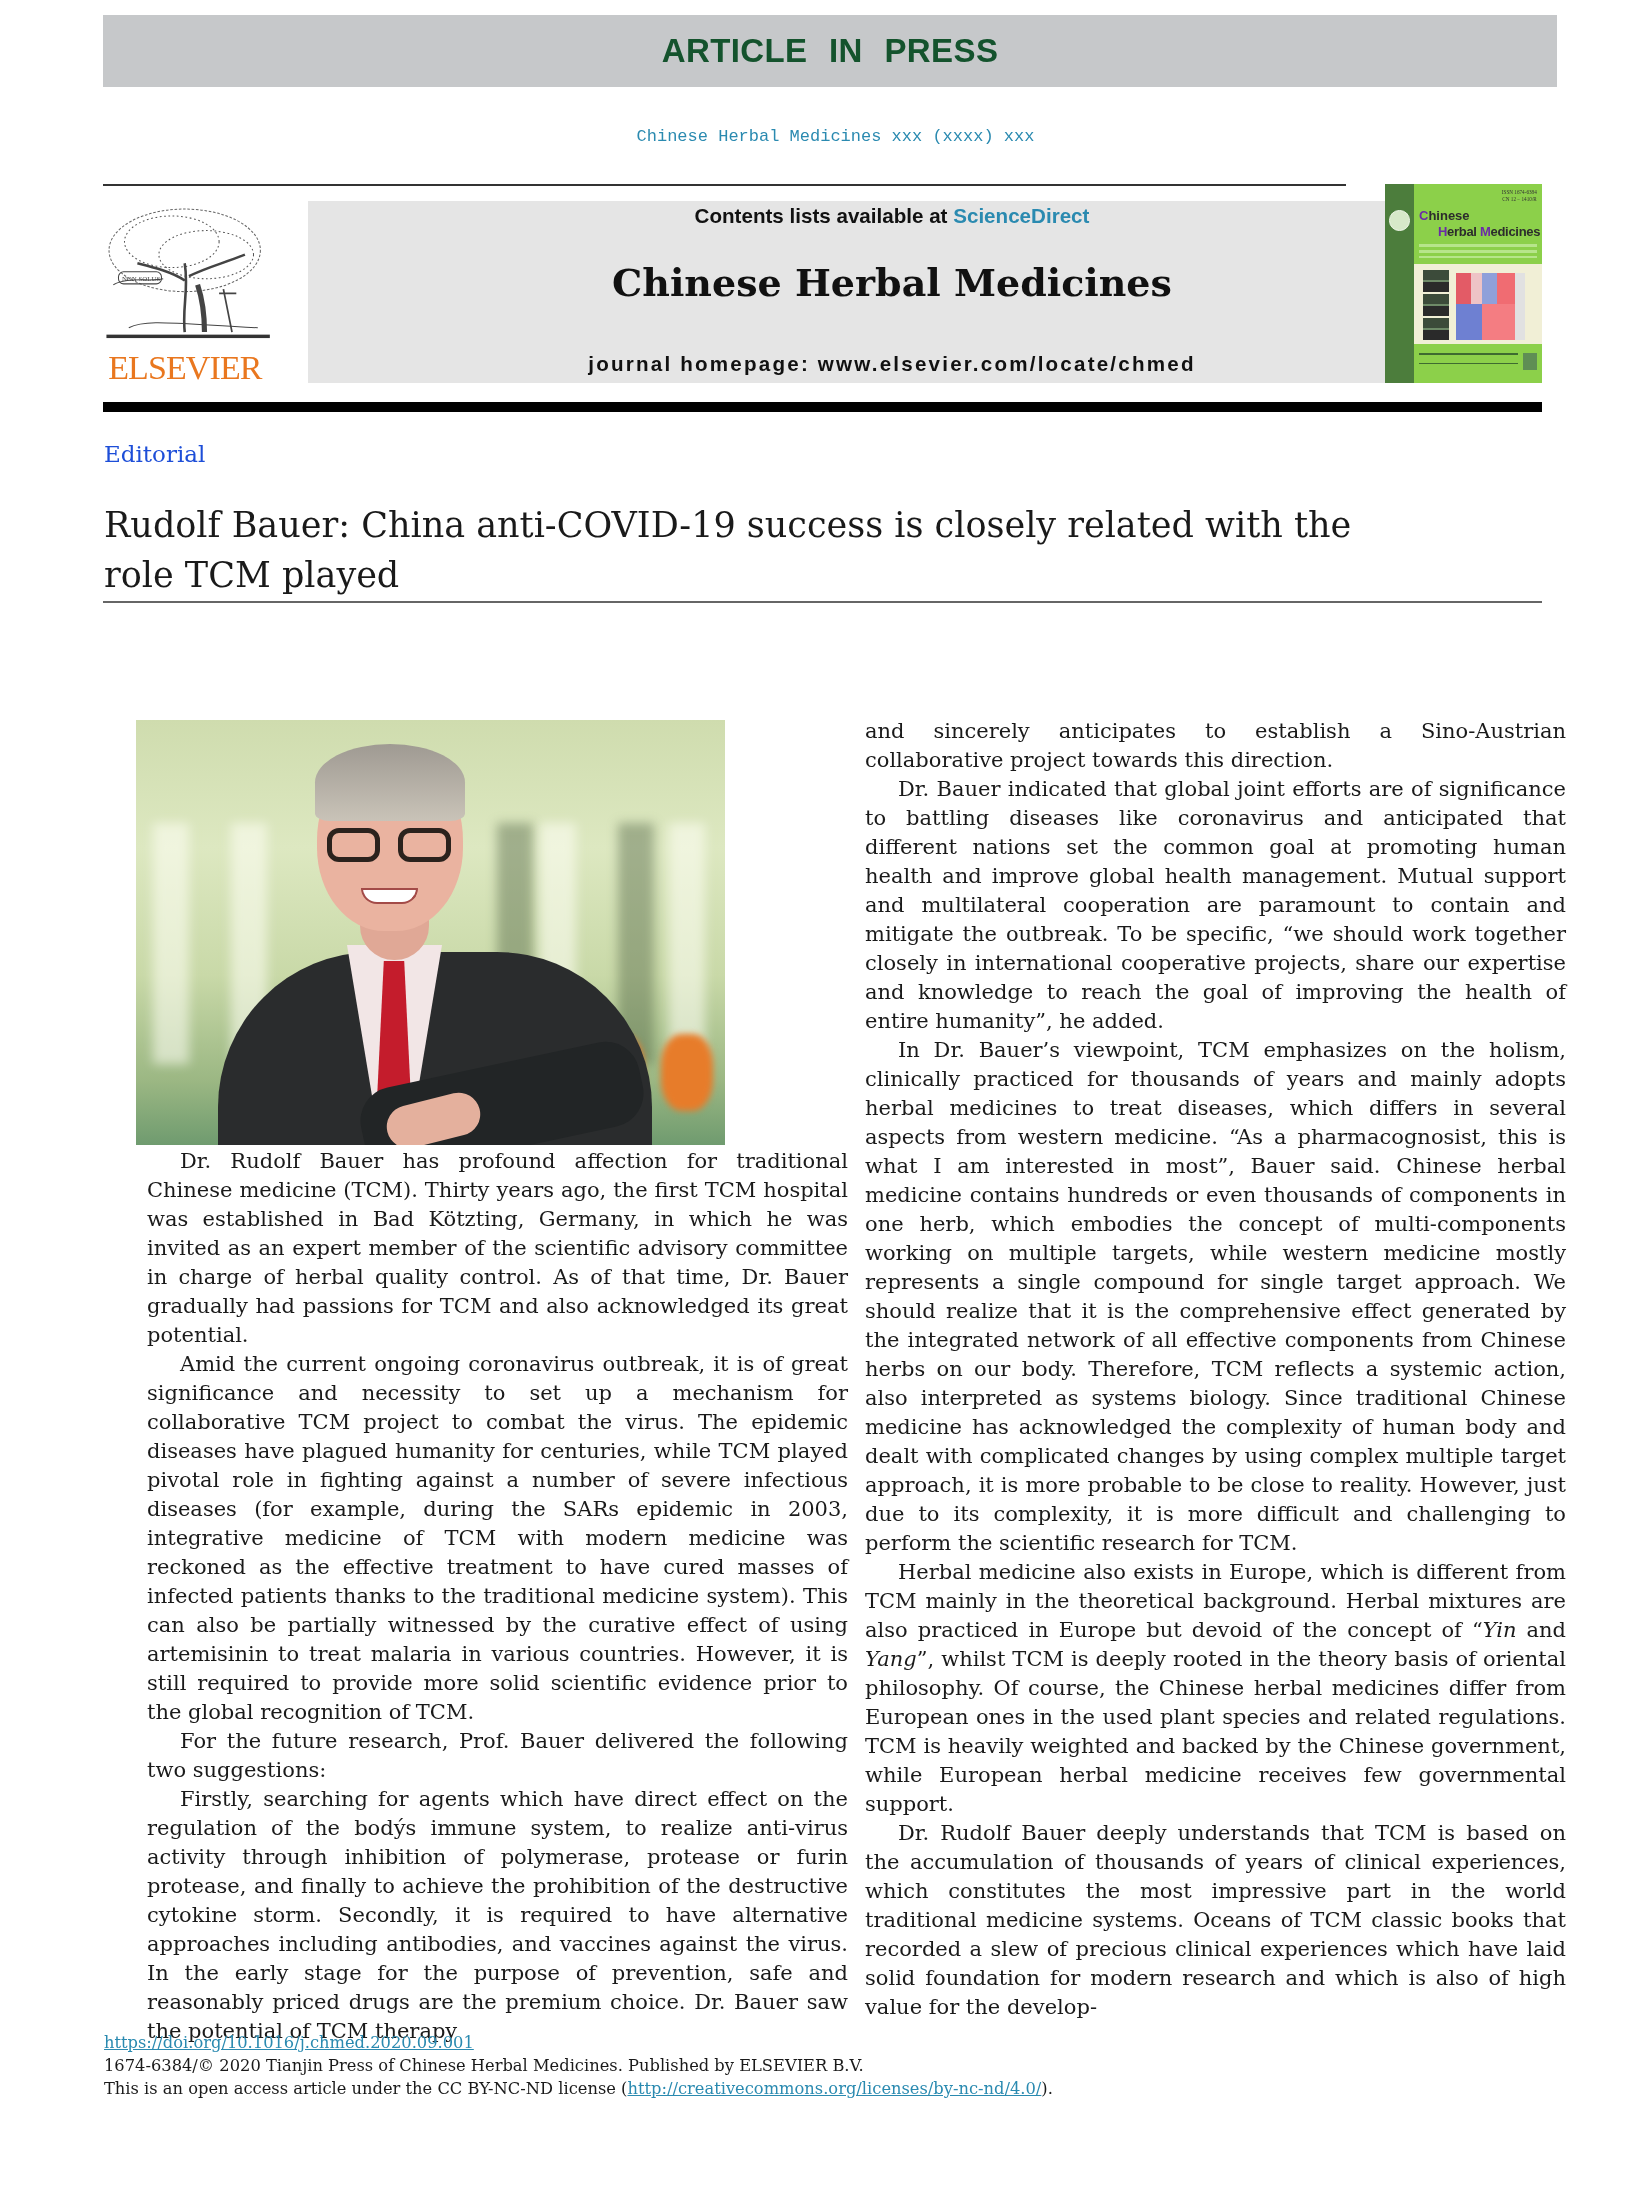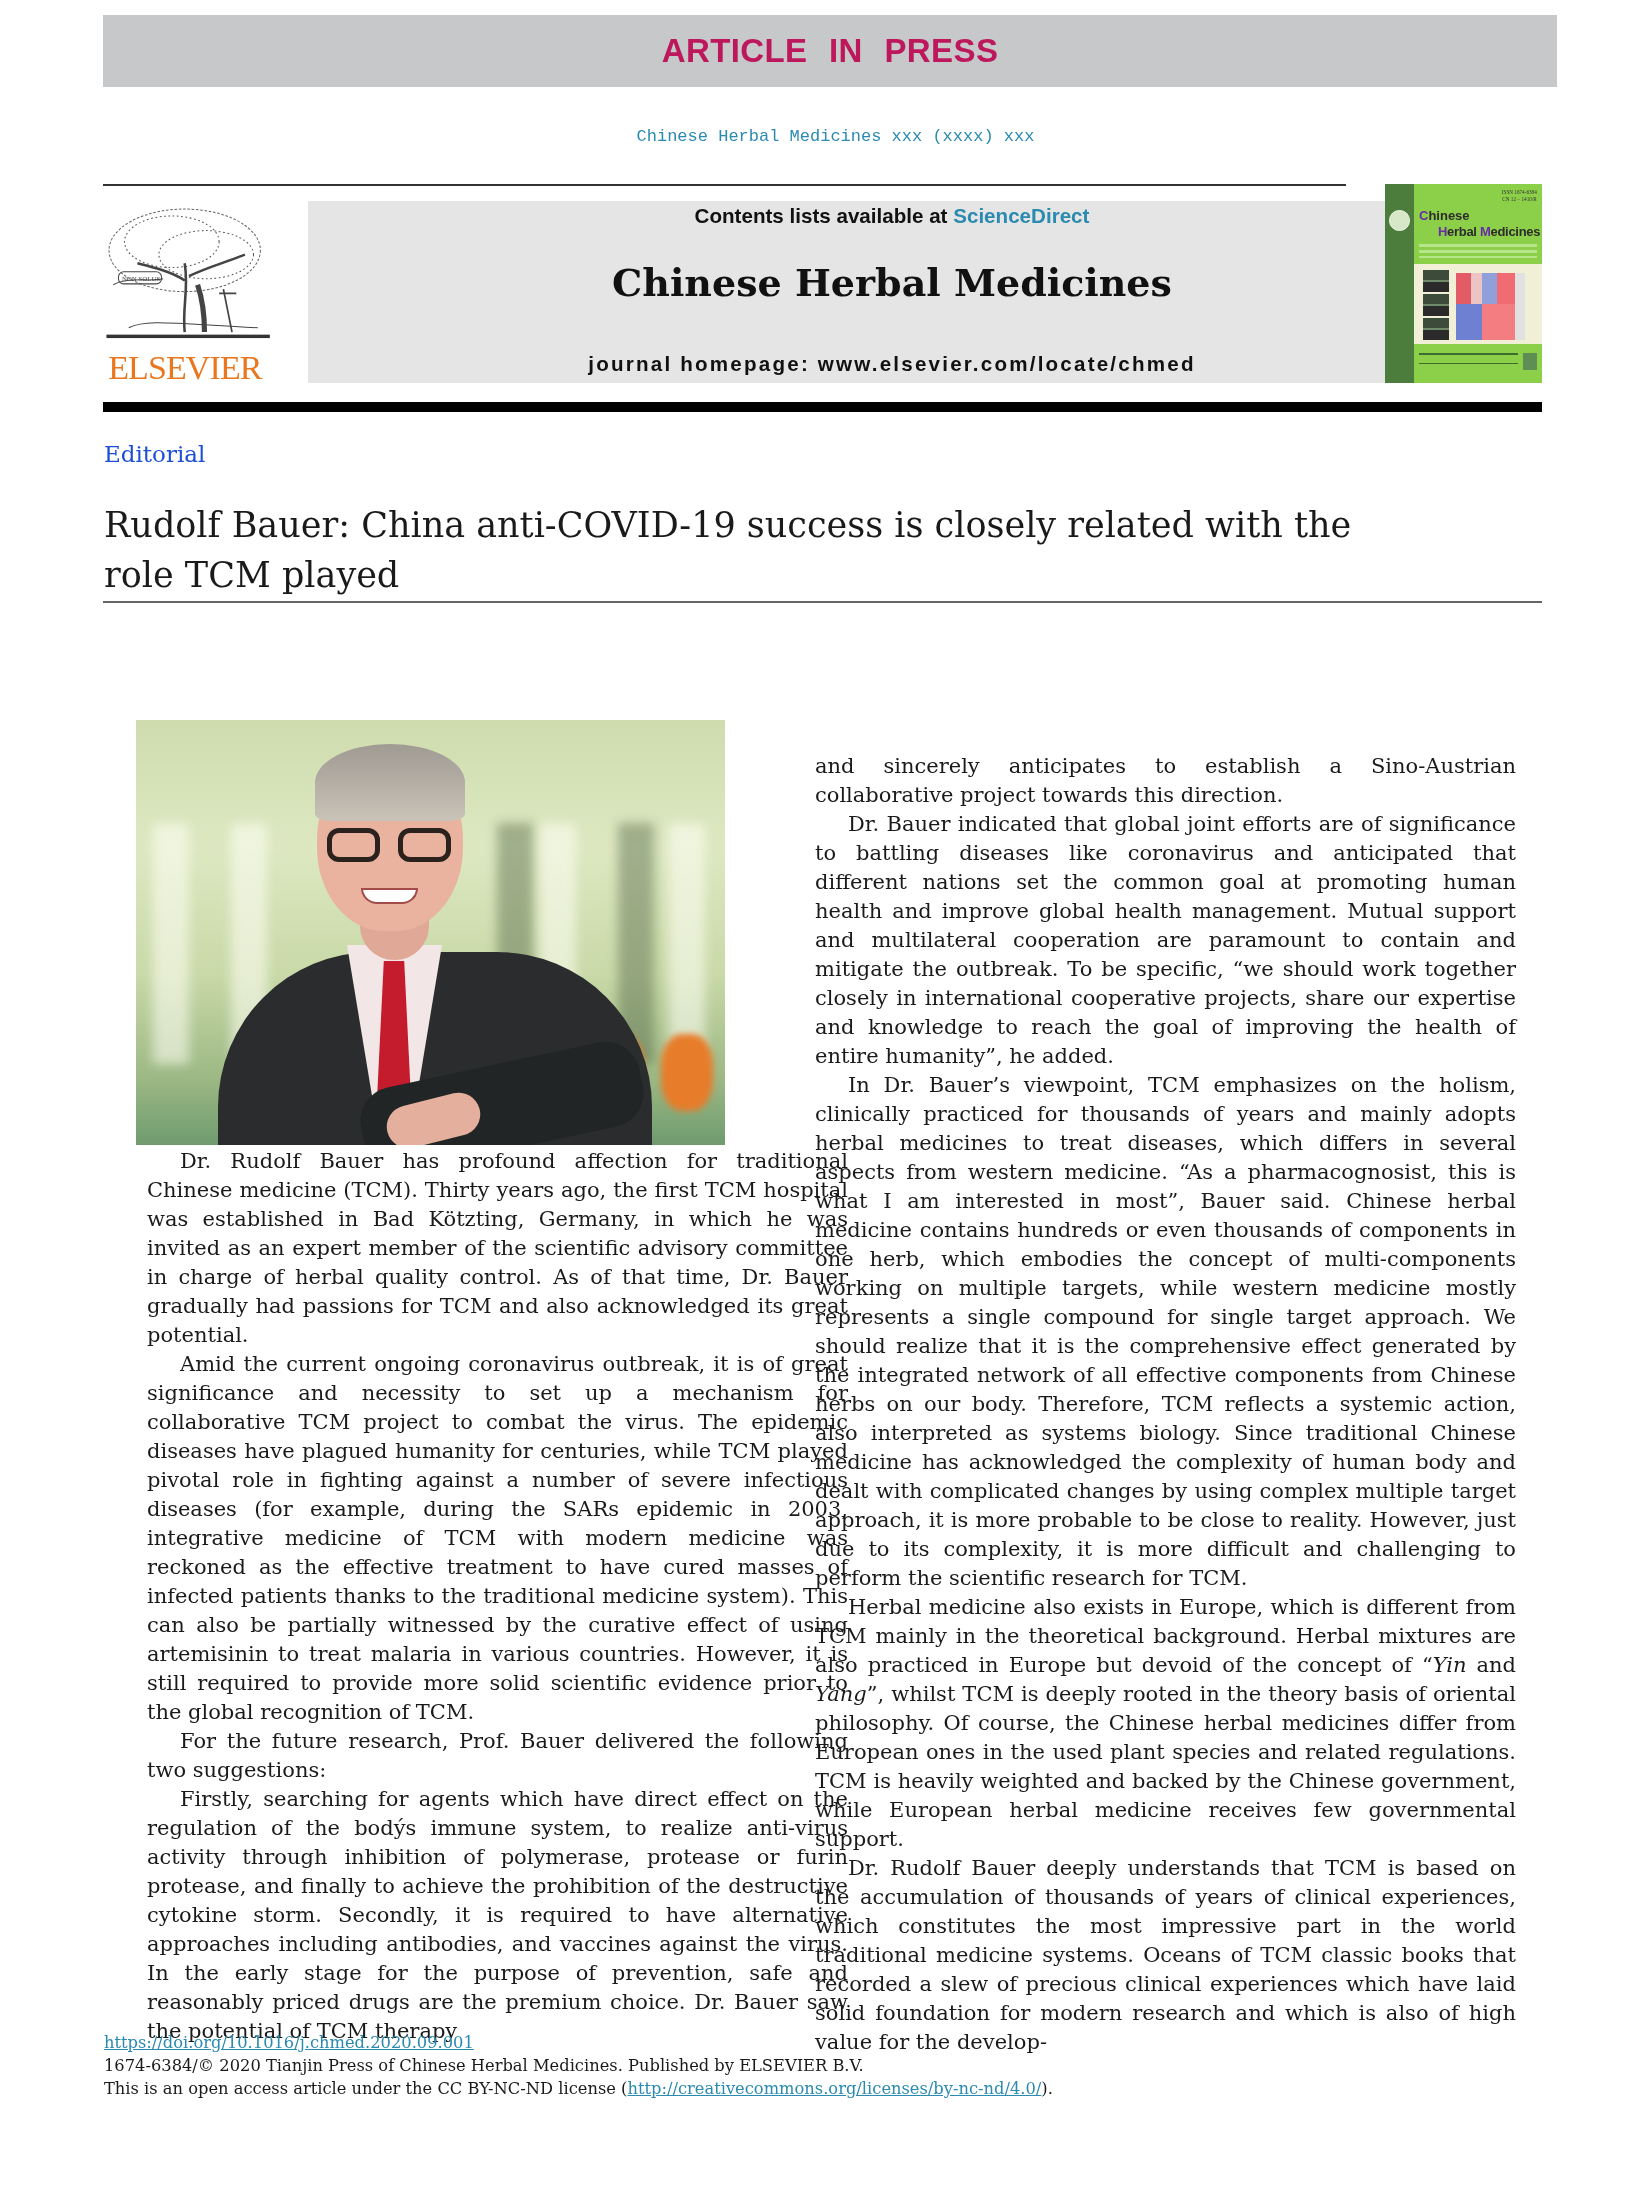--- a/index.html
+++ b/index.html
@@ -1,21 +1,21 @@
 <!DOCTYPE html>
 <html style="font-size:13.8px"><head>
 <meta charset="utf-8">
 <style>
   html, body { margin: 0; padding: 0; background: #ffffff; }
   body { width: 1647px; height: 2203px; position: relative; overflow: hidden;
          font-family: "DejaVu Serif", "Liberation Serif", serif; color: #1a1a1a; }
 
   .aip-bar { position: absolute; left: 103px; top: 14.6px; width: 1454px; height: 72px;
              background: #c6c8ca; display: flex; align-items: center; justify-content: center; }
-  .aip-bar span { font-family: "Liberation Sans", sans-serif; font-weight: bold; color: #be185d;
+  .aip-bar span { font-family: "Liberation Sans", sans-serif; font-weight: bold; color: #14532d;
                   font-size: 33px; letter-spacing: 0.4px; word-spacing: 12px; }
 
   .journal-ref { position: absolute; left: 12px; width: 1647px; top: 127px; text-align: center;
                  font-family: Liberation Mono, monospace; font-size: 17px; color: #2a8ab0; }
 
   .thin-rule { position: absolute; left: 103px; top: 184px; width: 1243px; height: 1.7px; background: #333; }
 
   .logo { position: absolute; left: 103px; top: 203px; width: 172px; height: 189px; }
   .logo svg { display: block; }
   .logo .publisher { font-family: "Liberation Serif", serif; color: #e9771f; font-size: 34px;
@@ -76,21 +76,21 @@
   .photo .glasses i { position: absolute; top: 0; width: 53px; height: 34px; border: 5.2px solid #2b221d; border-radius: 12px; box-sizing: border-box; }
   .photo .mouth { position: absolute; left: 225px; top: 168px; width: 57px; height: 15.5px; background: #fff; border-radius: 0 0 26px 26px; border: 2.6px solid #a34b48; box-sizing: border-box; }
   .photo .arms { position: absolute; left: 224px; top: 344px; width: 284px; height: 86px; background: #222526; transform: rotate(-12deg); border-radius: 34px; }
   .photo .hand { position: absolute; left: 250px; top: 379px; width: 95px; height: 43px; background: #e4b09d; border-radius: 26px; transform: rotate(-14deg); }
 
   .col-text { position: absolute; width: 701px; font-family: "DejaVu Serif", serif; font-size: 21px;
               line-height: 29px; color: #1a1a1a; text-align: justify; hyphens: auto; }
   .col-text p { margin: 0; text-indent: 33px; }
   .col-text p.noindent { text-indent: 0; }
   .left-col { left: 104px; top: 1147px; margin-left: 43px; }
-  .right-col { left: 815px; top: 717px; margin-top: 35px; }
+  .right-col { left: 865px; top: 717px; }
 
   .footer { position: absolute; left: 104px; top: 2031px; font-family: "DejaVu Serif", serif; font-size: 16.3px; line-height: 23px; color: #1a1a1a; }
   .footer .link { color: #2a8ab0; text-decoration: underline; }
 </style>
 </head>
 <body>
 
 <div class="aip-bar">
   <span>ARTICLE IN PRESS</span>
 </div>

